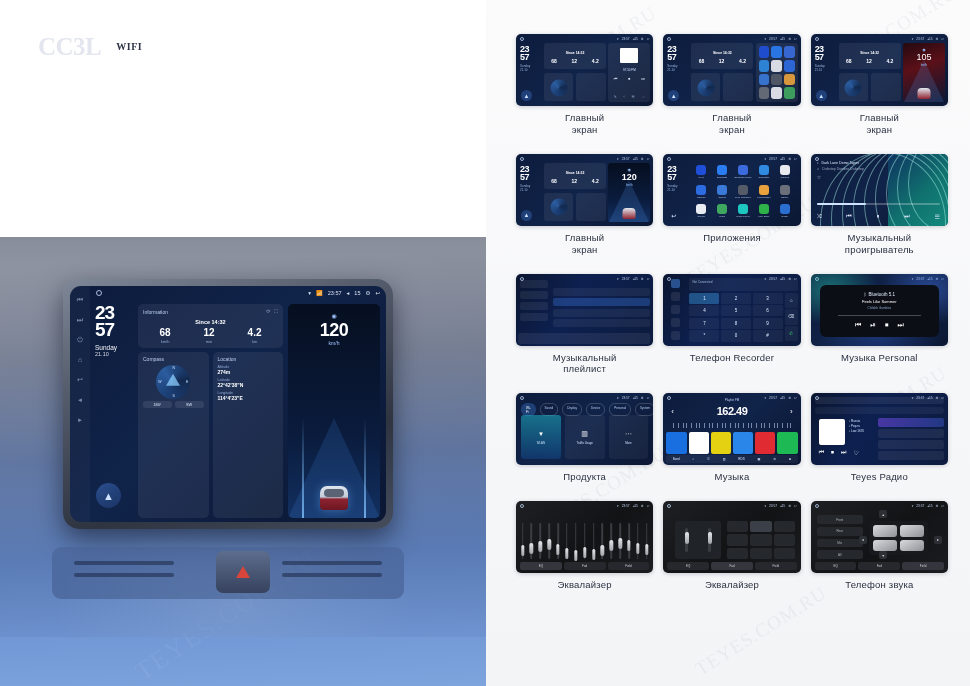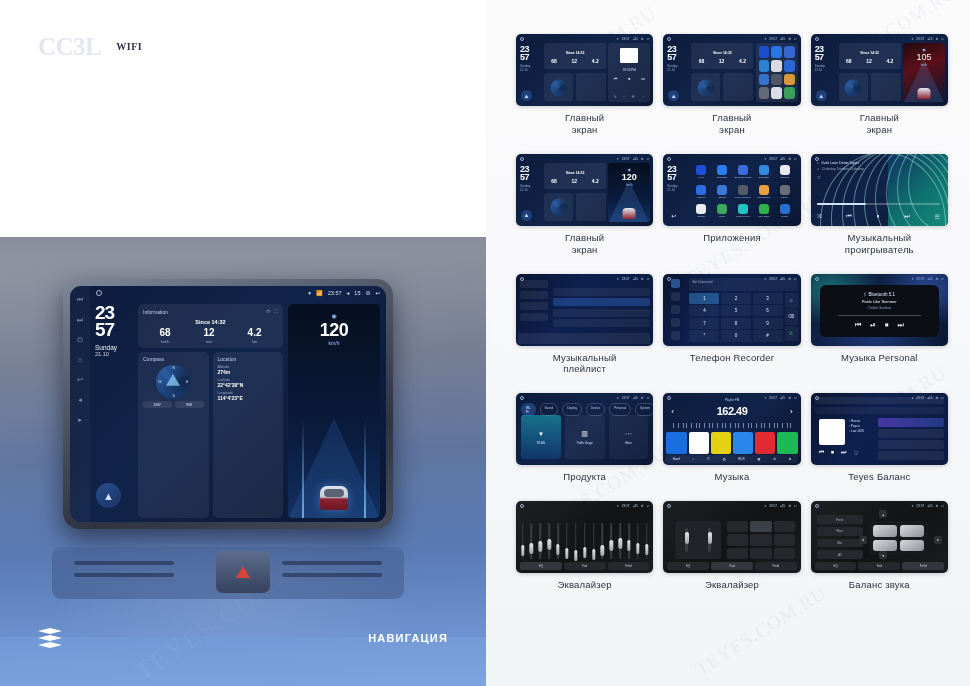--- a/index.html
+++ b/index.html
@@ -453,28 +453,20 @@
       <div class="vent-slot" style="left:22px; top:14px; width:100px;"></div>
       <div class="vent-slot" style="left:22px; top:26px; width:100px;"></div>
       <div class="vent-slot" style="right:22px; top:14px; width:100px;"></div>
       <div class="vent-slot" style="right:22px; top:26px; width:100px;"></div>
     </div>
     <div class="hazard">
       <div class="hz-tri"></div>
     </div>
   </div>
 
-  <div class="hero-bottom">
-    <div class="layers-ic">
-      <div class="lay" style="top:0;"></div>
-      <div class="lay" style="top:7px;"></div>
-      <div class="lay" style="top:14px;"></div>
-    </div>
-    <div class="nav-word">НАВИГАЦИЯ</div>
-  </div>
 </div>
 
 <div class="grid-panel">
   <div class="gp-wm" style="left:30px;  top:40px;">TEYES.COM.RU</div>
   <div class="gp-wm" style="left:330px; top:20px;">TEYES.COM.RU</div>
   <div class="gp-wm" style="left:190px; top:230px;">TEYES.COM.RU</div>
   <div class="gp-wm" style="left:320px; top:400px;">TEYES.COM.RU</div>
   <div class="gp-wm" style="left:40px;  top:480px;">TEYES.COM.RU</div>
   <div class="gp-wm" style="left:200px; top:620px;">TEYES.COM.RU</div>
 
@@ -932,21 +924,21 @@
             <span>⏭</span>
             <span>♡</span>
           </div>
           <div class="tr-list">
             <div class="tr-row sel"></div>
             <div class="tr-row"></div>
             <div class="tr-row"></div>
             <div class="tr-row"></div>
           </div>
         </div>
-        <div class="cap">Teyes Баланс</div>
+        <div class="cap">Teyes Радио</div>
       </div>
       <div class="cell">
         <div class="thumb dark">
           <div class="t-home"></div>
           <div class="t-sb">
             <span>▾</span>
             <span>23:57</span>
             <span>◂15</span>
             <span>⚙</span>
             <span>↩</span>
@@ -1081,16 +1073,16 @@
           <div class="bal-ar" style="left:50%;top:9px;">▴</div>
           <div class="bal-ar" style="left:50%;bottom:14px;">▾</div>
           <div class="bal-ar" style="left:48px;top:48%;">◂</div>
           <div class="bal-ar" style="right:6px;top:48%;">▸</div>
           <div class="eq-bot">
             <div class="eq-tab">EQ</div>
             <div class="eq-tab">Fad</div>
             <div class="eq-tab on">Field</div>
           </div>
         </div>
-        <div class="cap">Баланс звука</div>
+        <div class="cap">Телефон звука</div>
       </div>
     </div>
 </div>
 
 </body></html>

